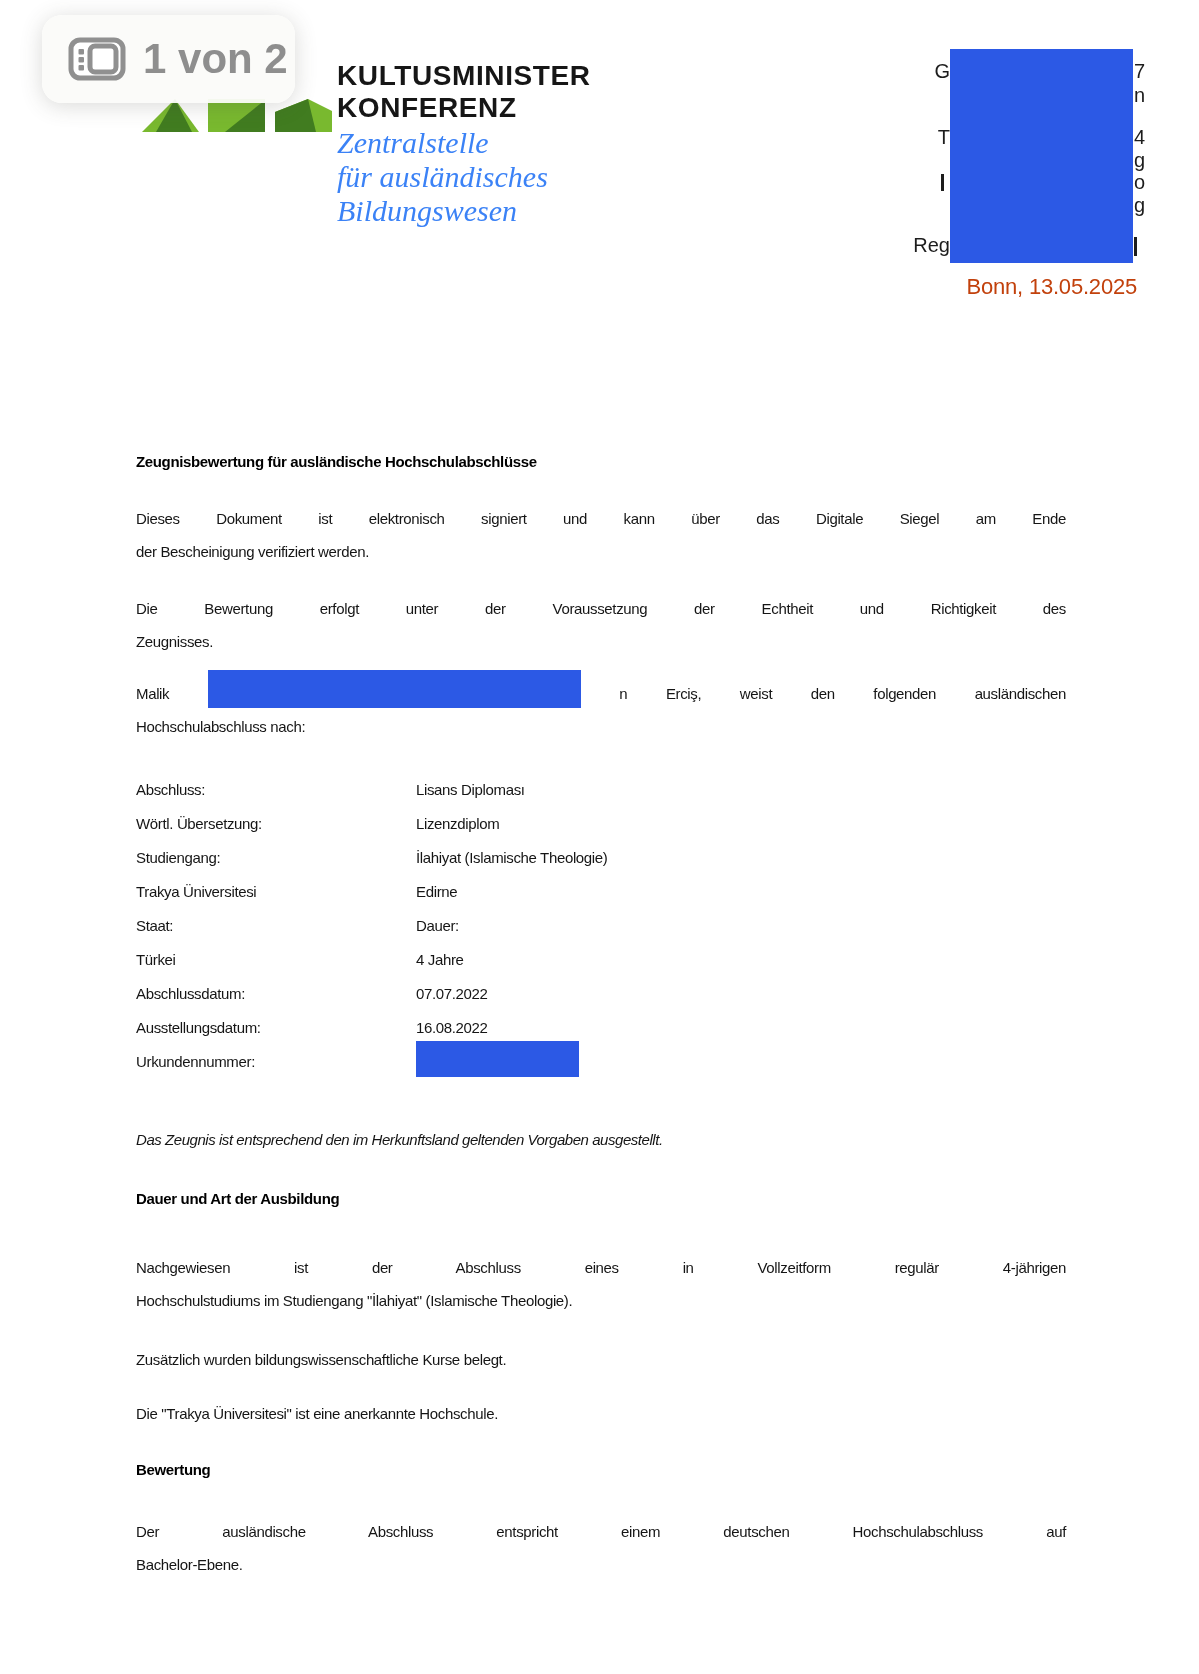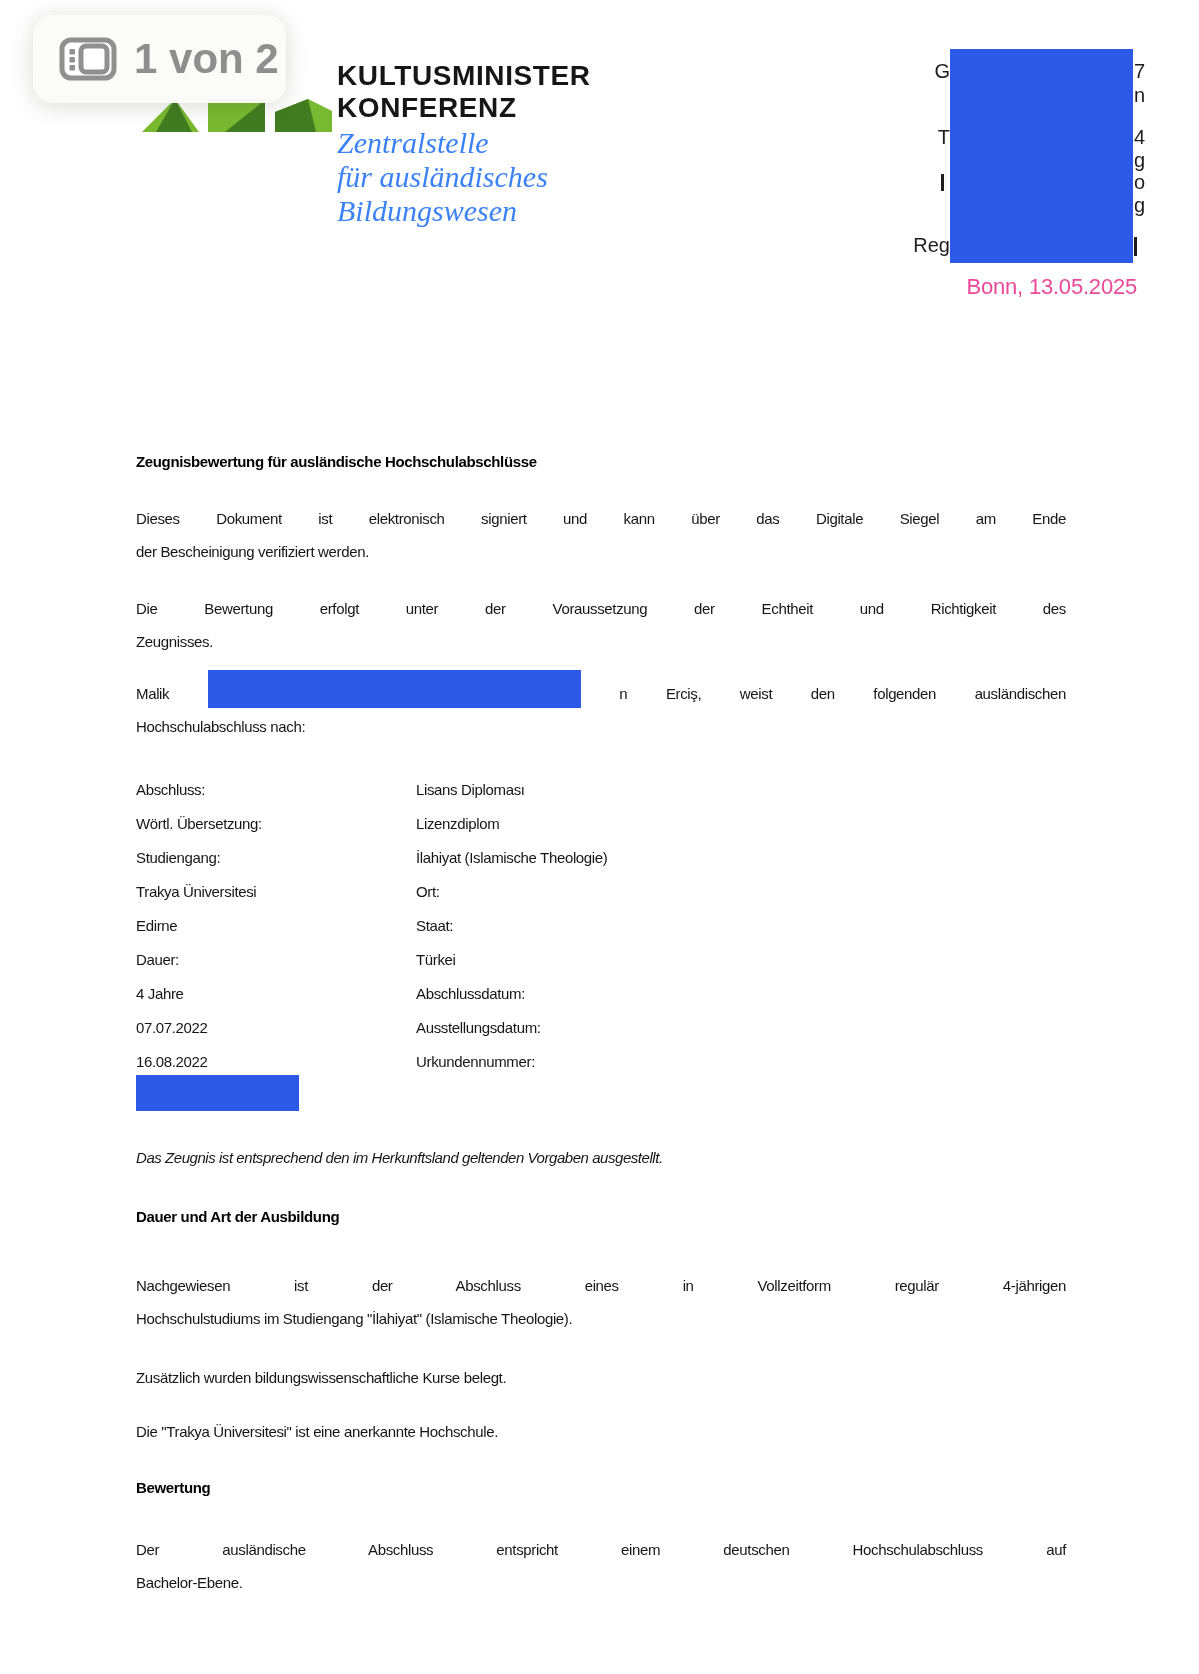--- a/index.html
+++ b/index.html
@@ -9,21 +9,21 @@
     --badge-grey:#8e8e8e;
   }
   *{margin:0;padding:0;box-sizing:border-box;}
   html,body{background:#ffffff;}
   .page{
     position:relative;width:1199px;height:1674px;background:#ffffff;overflow:hidden;
     font-family:"Liberation Sans",sans-serif;color:#151515;letter-spacing:-0.35px;
   }
   
   .badge{
-    position:absolute;left:33px;top:15px;width:253px;height:88px;z-index:5;
+    position:absolute;left:42px;top:15px;width:253px;height:88px;z-index:5;
     background:rgba(251,251,249,0.95);border-radius:20px;
     box-shadow:0 3px 22px rgba(70,70,60,0.20);
     display:flex;align-items:center;gap:17px;padding-left:26px;
   }
   .badge-label{
     font-size:42px;font-weight:700;color:var(--badge-grey);letter-spacing:0;
   }
   
   .logo-shapes{position:absolute;left:142px;top:99px;z-index:1;}
   .org{
@@ -35,37 +35,37 @@
     font-family:"Liberation Serif",serif;font-style:italic;font-size:30px;
     color:#3b82f6;line-height:34px;letter-spacing:0;
   }
   
   .redaction{background:var(--redaction-blue);}
   .contact-redaction{position:absolute;left:950px;top:49px;width:183px;height:214px;}
   .frag{position:absolute;font-size:20px;color:#1d1d1d;letter-spacing:0;line-height:22px;}
   .frag.r{left:1134px;}
   .bar{position:absolute;background:#1d1d1d;}
   .date-line{
-    position:absolute;top:274px;right:62px;font-size:22px;color:#ec4899;letter-spacing:-0.2px;
+    position:absolute;top:274px;right:62px;font-size:22px;color:#c2410c;letter-spacing:-0.2px;
   }
   
   .body-text{position:absolute;left:136px;top:445px;width:930px;font-size:15px;line-height:33px;}
   .body-text .h{font-weight:700;color:#000;}
   .line{text-align:left;}
   .stretch{text-align:justify;text-align-last:justify;}
   .nowrap{white-space:nowrap;letter-spacing:-0.45px;font-style:italic;}
   .h1{margin-bottom:24px;}
   .p-intro1{margin-bottom:24px;}
   .p-intro2{margin-bottom:12px;}
   .p-subject{margin-bottom:30px;}
   .redact-inline{
     display:inline-block;width:373px;height:38px;vertical-align:-9px;
     background:var(--redaction-blue);
   }
-  .kv{display:grid;grid-template-columns:280px 1fr;line-height:34px;margin-bottom:30px;}
+  .kv{display:grid;grid-template-columns:280px 1fr;line-height:34px;margin-bottom:44px;}
   .kv-redaction{width:163px;height:36px;margin-top:-4px;}
   .p-issued{margin-bottom:26px;}
   .h2a{margin-bottom:36px;}
   .p-s1a{margin-bottom:26px;}
   .p-s1b{margin-bottom:21px;}
   .p-s1c{margin-bottom:23px;}
   .h2b{margin-bottom:29px;}
 </style>
 </head>
 <body>
@@ -138,21 +138,20 @@
     </div>
 
     <div class="kv">
       <div>Abschluss:</div>
       <div>Lisans Diploması</div>
       <div>Wörtl. Übersetzung:</div>
       <div>Lizenzdiplom</div>
       <div>Studiengang:</div>
       <div>İlahiyat (Islamische Theologie)</div>
       <div>Trakya Üniversitesi</div>
-      <div>Ort:</div>
       <div>Edirne</div>
       <div>Staat:</div>
       <div>Dauer:</div>
       <div>Türkei</div>
       <div>4 Jahre</div>
       <div>Abschlussdatum:</div>
       <div>07.07.2022</div>
       <div>Ausstellungsdatum:</div>
       <div>16.08.2022</div>
       <div>Urkundennummer:</div>

